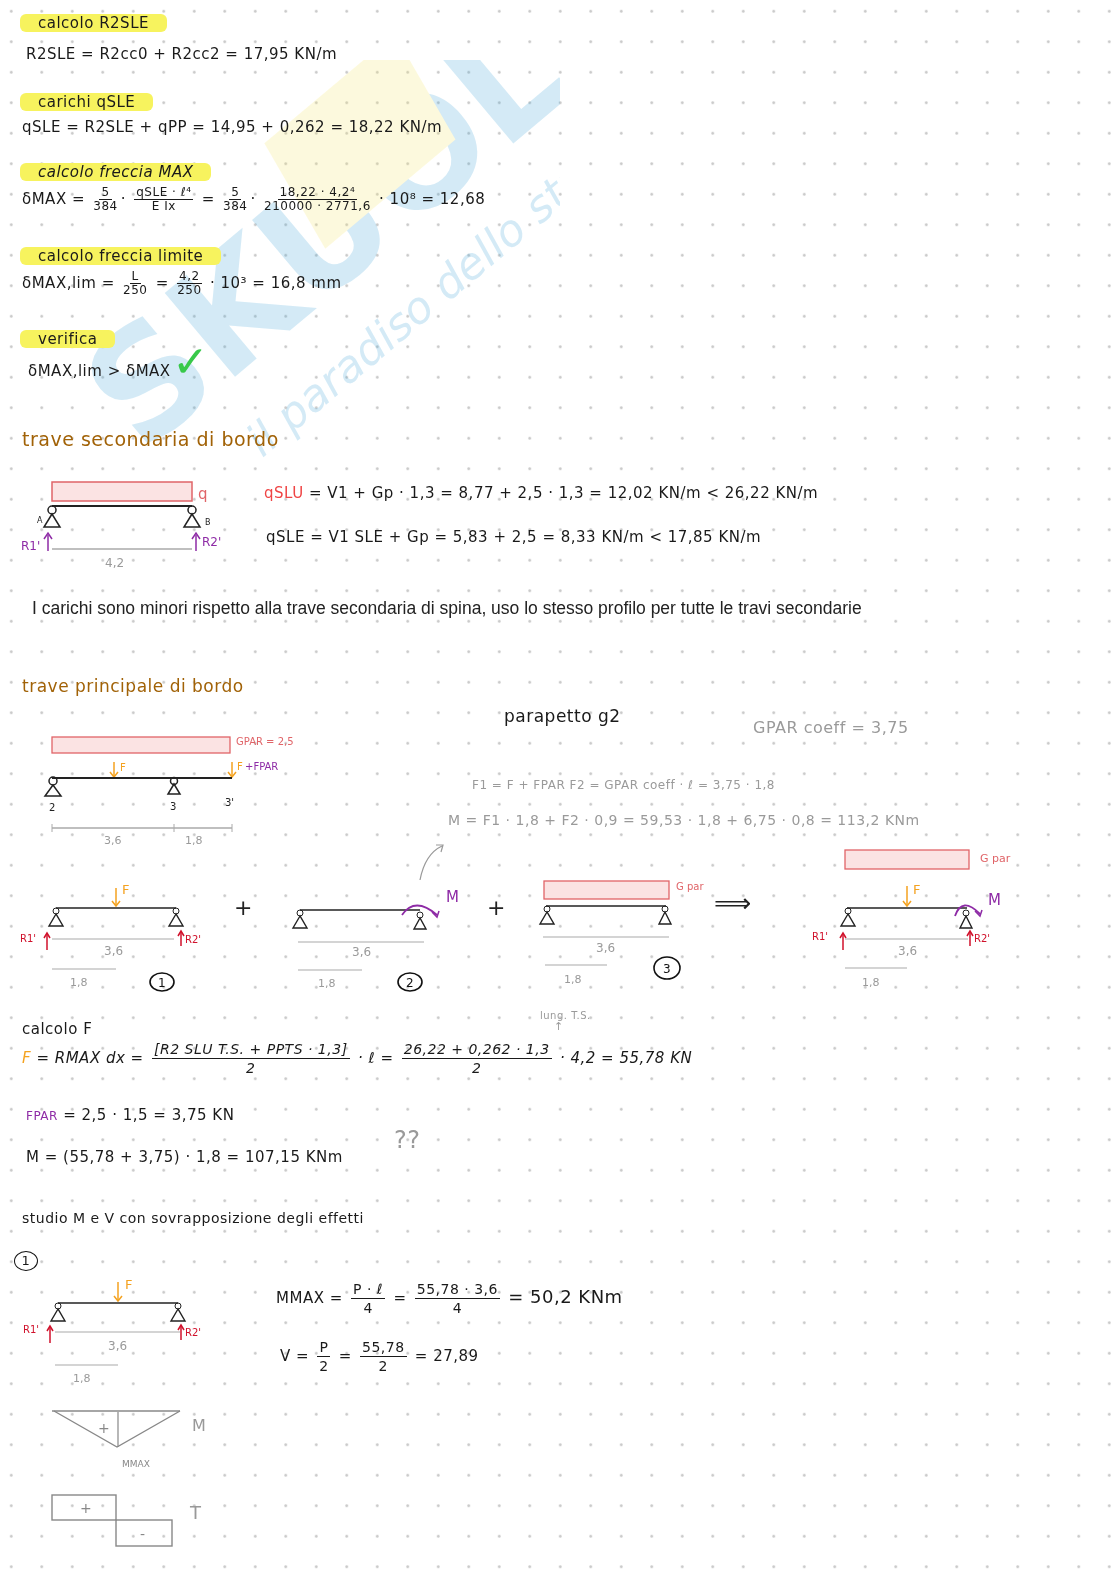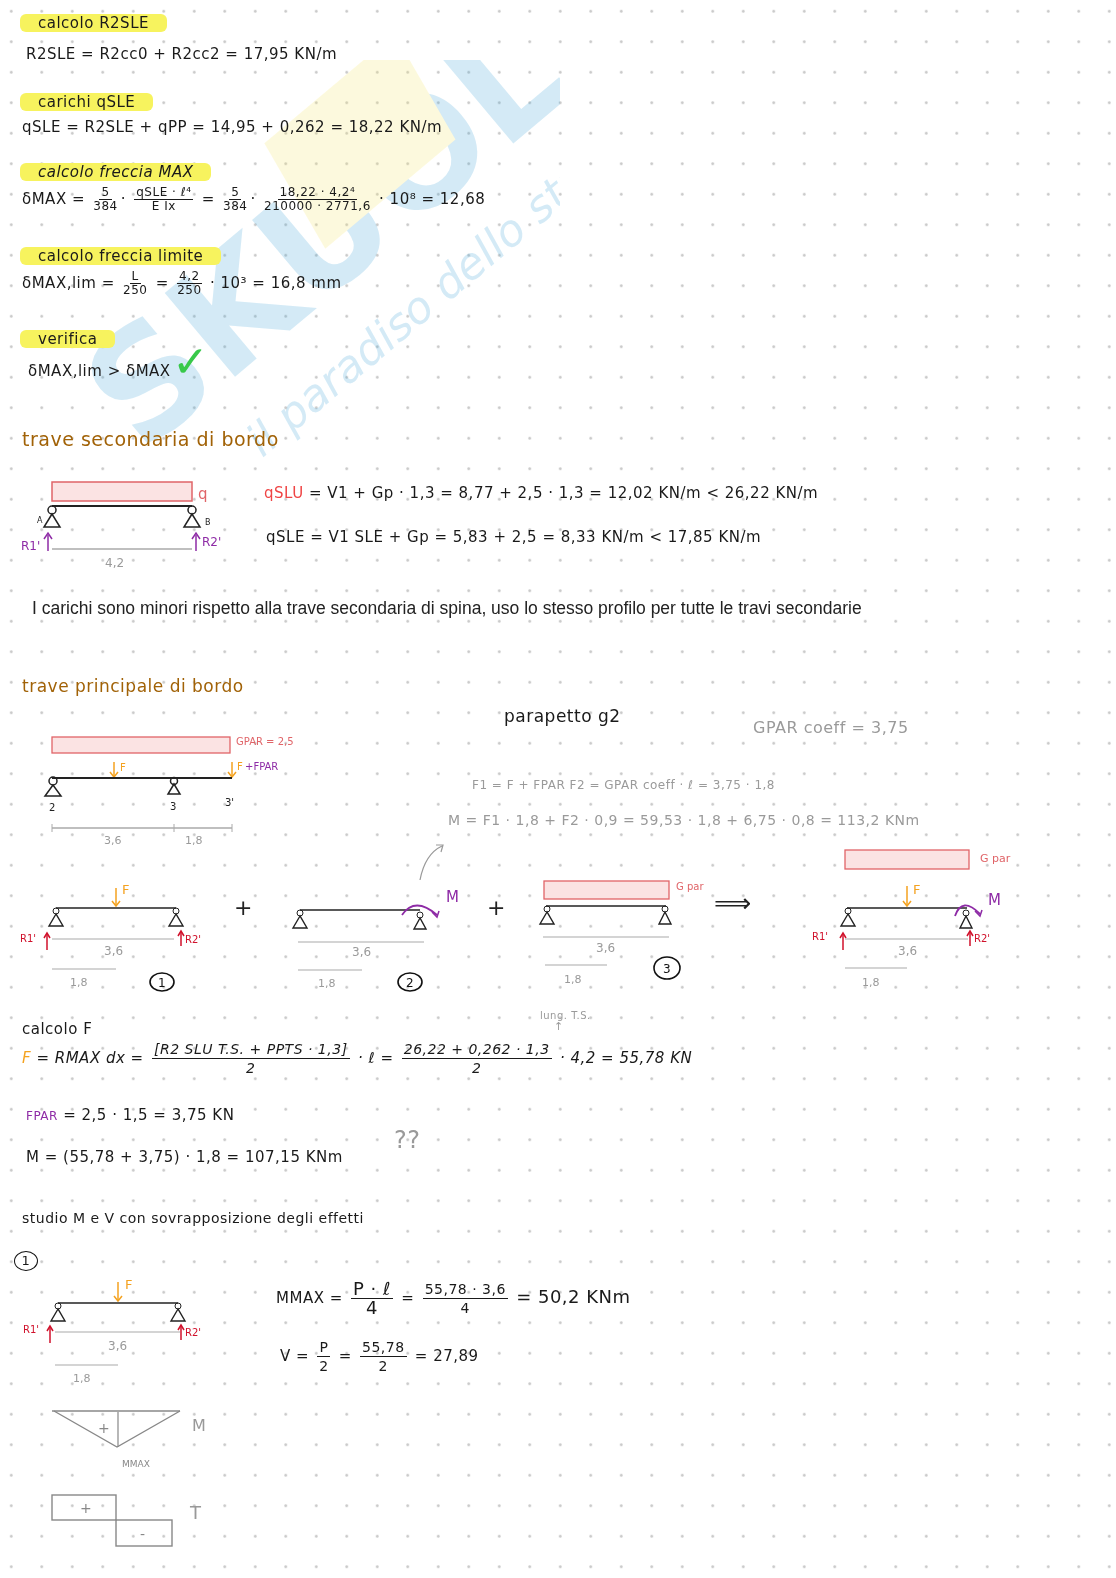--- a/index.html
+++ b/index.html
@@ -274,21 +274,21 @@
   <line x1="166" y1="70" x2="166" y2="56" stroke="#d0112b" stroke-width="1.5"></line>
     <path d="M163 60 L166 55 L169 60" fill="none" stroke="#d0112b" stroke-width="1.5"></path>
   <text x="170" y="66" font-size="10" fill="#d0112b">R2'</text>
   <line x1="40" y1="62" x2="165" y2="62" stroke="#aaa" stroke-width="1.2"></line>
   <text x="93" y="80" font-size="12" fill="#9a9a9a">3,6</text>
   <line x1="40" y1="95" x2="103" y2="95" stroke="#aaa" stroke-width="1.2"></line>
   <text x="58" y="112" font-size="11" fill="#9a9a9a">1,8</text>
 </svg>
 <div class="abs hw eq" style="left:276px;top:1280px;">
   <span>MMAX =</span>
-  <span class="frac" style="font-size:18px;line-height:18px;">
+  <span class="frac" style="font-size:14px;line-height:18px;">
       <span class="num">P · ℓ</span>
       <span>4</span>
     </span>
   <span>=</span>
   <span class="frac" style="font-size:14px;line-height:18px;">
       <span class="num">55,78 · 3,6</span>
       <span>4</span>
     </span>
   <span style="font-size:18px;">= 50,2 KNm</span>
 </div>

